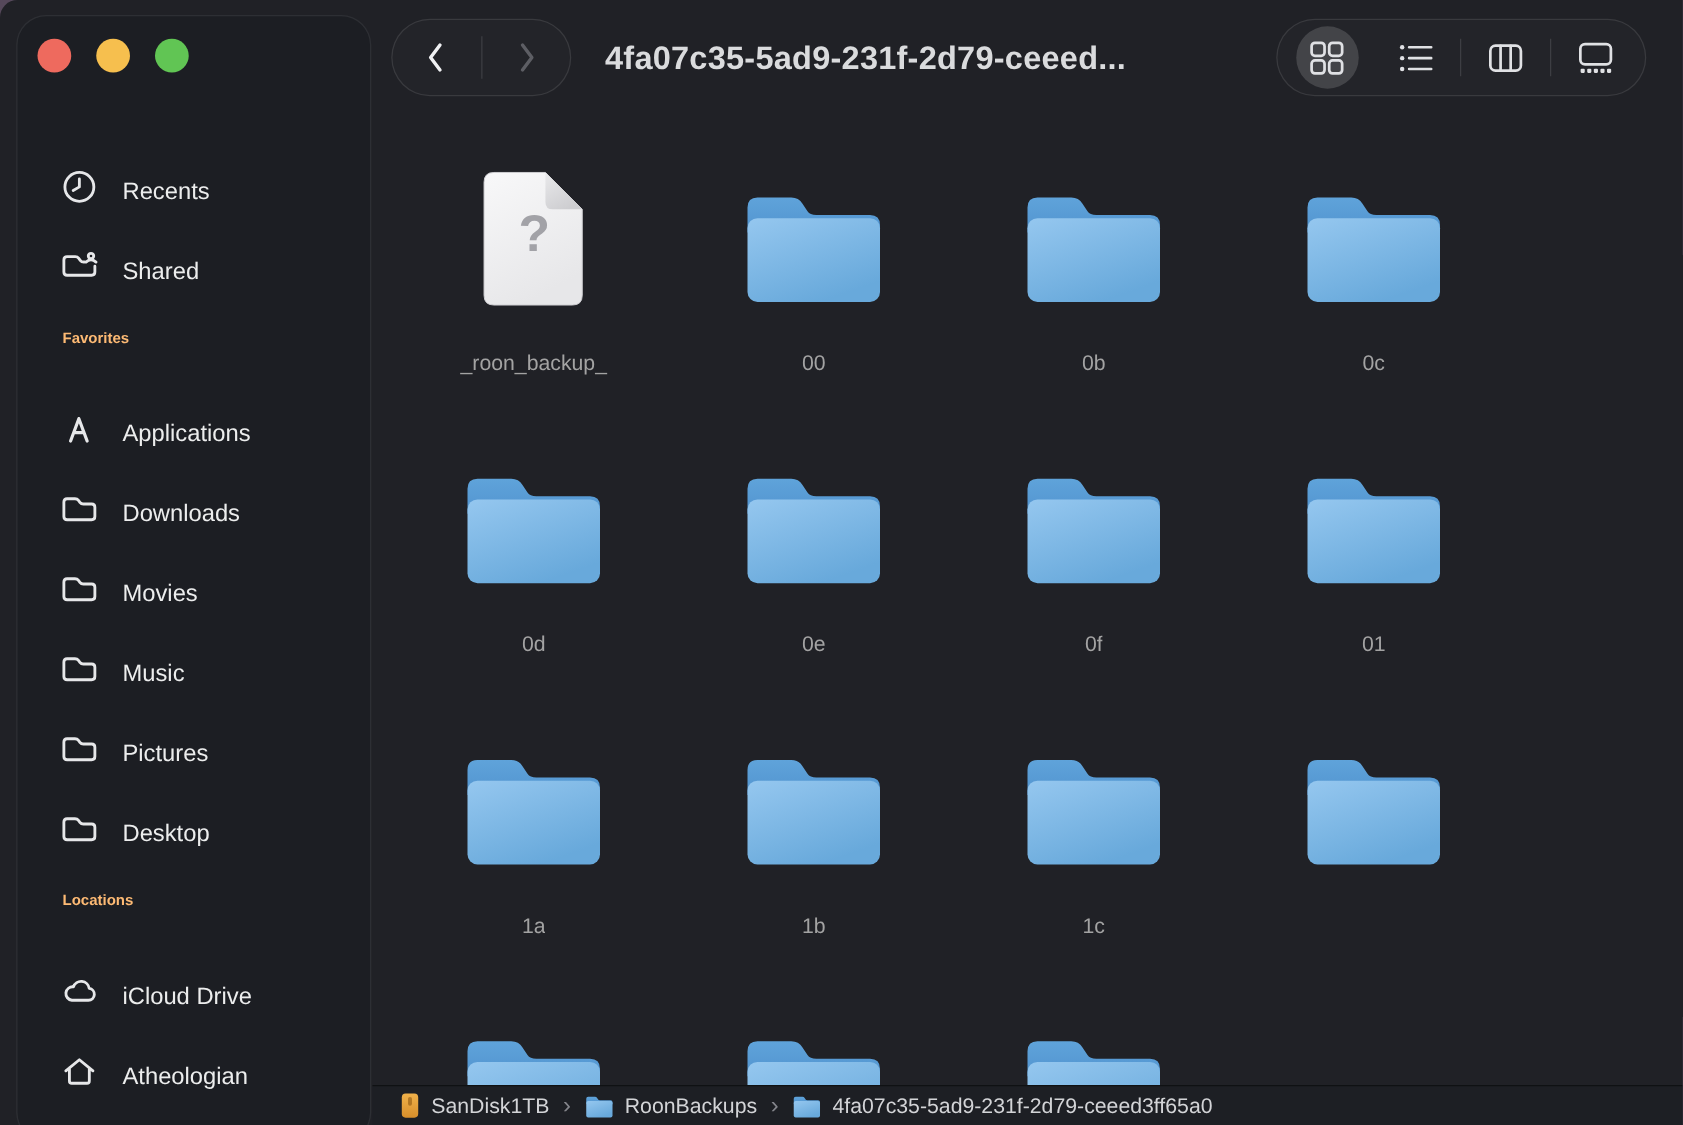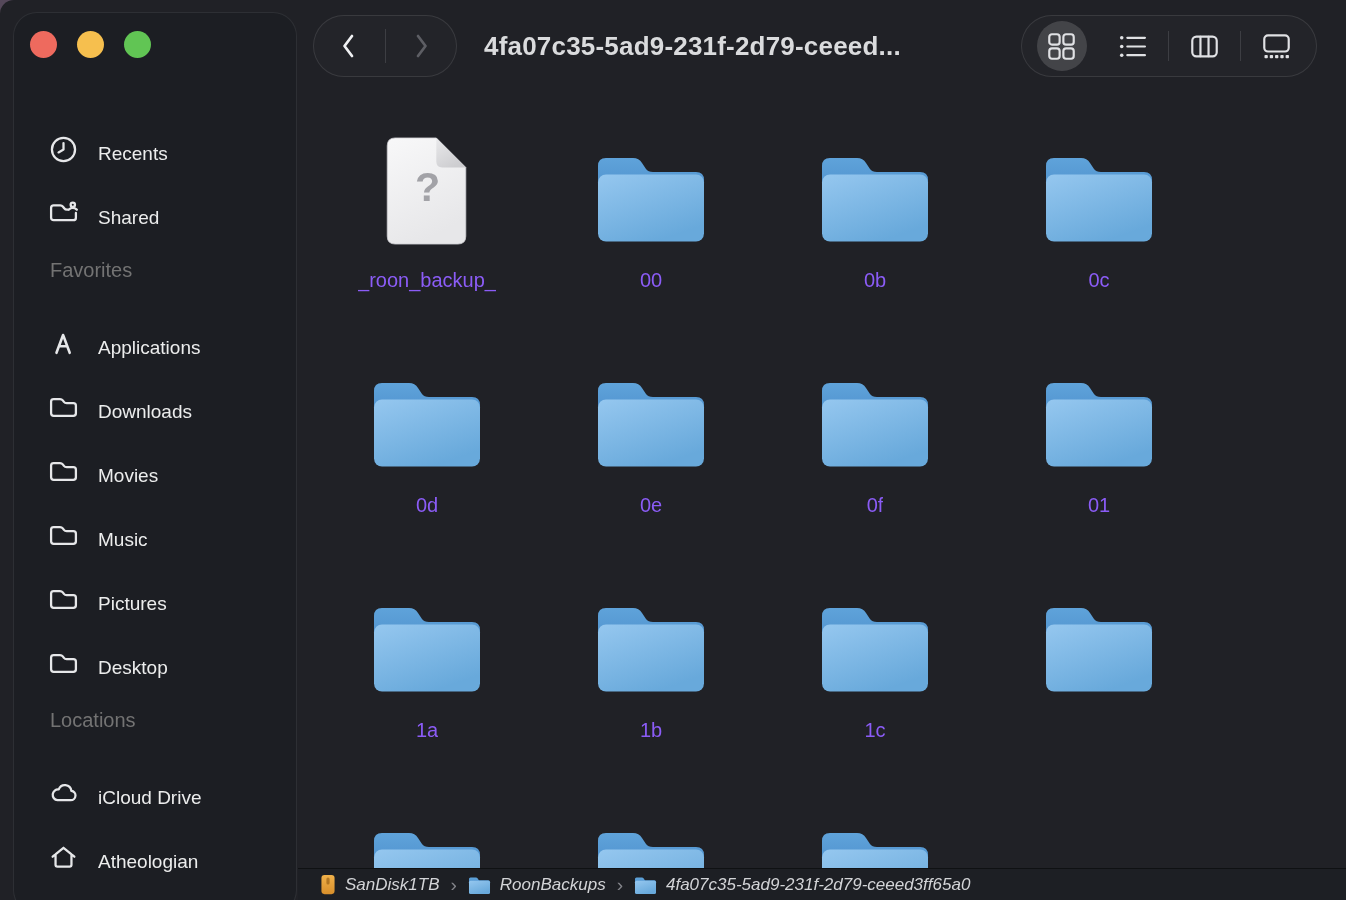--- a/index.html
+++ b/index.html
@@ -33,21 +33,21 @@
 
   .sidebar-list{position:absolute;top:88px;left:0;right:0;display:flex;flex-direction:column;}
   .sidebar-item{
     height:64px;display:flex;align-items:flex-end;
     padding-left:34px;gap:19px;
     color:#eceded;font-size:19px;
   }
   .sidebar-item svg{width:31px;height:31px;flex:none;color:#e6e7e9;}
   .sidebar-header{
     margin-top:16px;height:50px;display:flex;align-items:center;
-    padding-left:36px;color:#737373;font-size:20px;font-weight:400;
+    padding-left:36px;color:#fdba74;font-size:12px;font-weight:700;
   }
 
   
   .nav-pill{
     position:absolute;left:313px;top:15px;width:144px;height:62px;
     border:1.5px solid rgba(255,255,255,0.10);border-radius:32px;
     background:rgba(255,255,255,0.015);
     display:flex;align-items:center;box-sizing:border-box;
   }
   .nav-btn{flex:1;height:100%;display:flex;align-items:center;justify-content:center;}
@@ -75,31 +75,31 @@
   }
   .view-btn svg{width:29px;height:29px;position:relative;color:#e0e1e4;}
   .vstroke{fill:none;stroke:currentColor;stroke-width:2.1;stroke-linecap:round;stroke-linejoin:round;}
   .view-divider{width:1px;height:30px;background:rgba(255,255,255,0.12);}
 
   
   .content{position:absolute;left:298px;top:92px;right:0;bottom:32px;overflow:hidden;}
   .file-grid{display:grid;grid-template-columns:repeat(4,224px);grid-auto-rows:225px;padding-left:17px;}
   .file-item{display:flex;flex-direction:column;align-items:center;padding-top:42px;box-sizing:border-box;}
   .icon-slot{height:112px;display:flex;align-items:flex-end;justify-content:center;}
-  .file-label{margin-top:23px;font-size:20px;color:#8b5cf6;max-width:215px;white-space:nowrap;overflow:hidden;}
+  .file-label{margin-top:35px;font-size:17px;color:#a3a3a3;max-width:215px;white-space:nowrap;overflow:hidden;}
   .file-label:empty{display:none;}
 
   
   .pathbar{
     position:absolute;left:298px;right:0;bottom:0;height:32px;
     background:#1d1f24;border-top:1px solid rgba(0,0,0,0.45);
     display:flex;align-items:center;gap:11px;padding-left:22px;
     font-size:17px;color:#d3d4d7;box-sizing:border-box;
   }
-  .path-seg{display:flex;align-items:center;gap:9px;white-space:nowrap;font-style:italic;}
+  .path-seg{display:flex;align-items:center;gap:9px;white-space:nowrap;}
   .path-sep{color:#84858b;font-size:19px;}
 
   .sstroke{fill:none;stroke:currentColor;stroke-width:2.2;stroke-linecap:round;stroke-linejoin:round;}
   .defs-holder{position:absolute;width:0;height:0;overflow:hidden;}
 </style>
 </head>
 <body>
 
 <svg class="defs-holder" aria-hidden="true">
   <defs>

